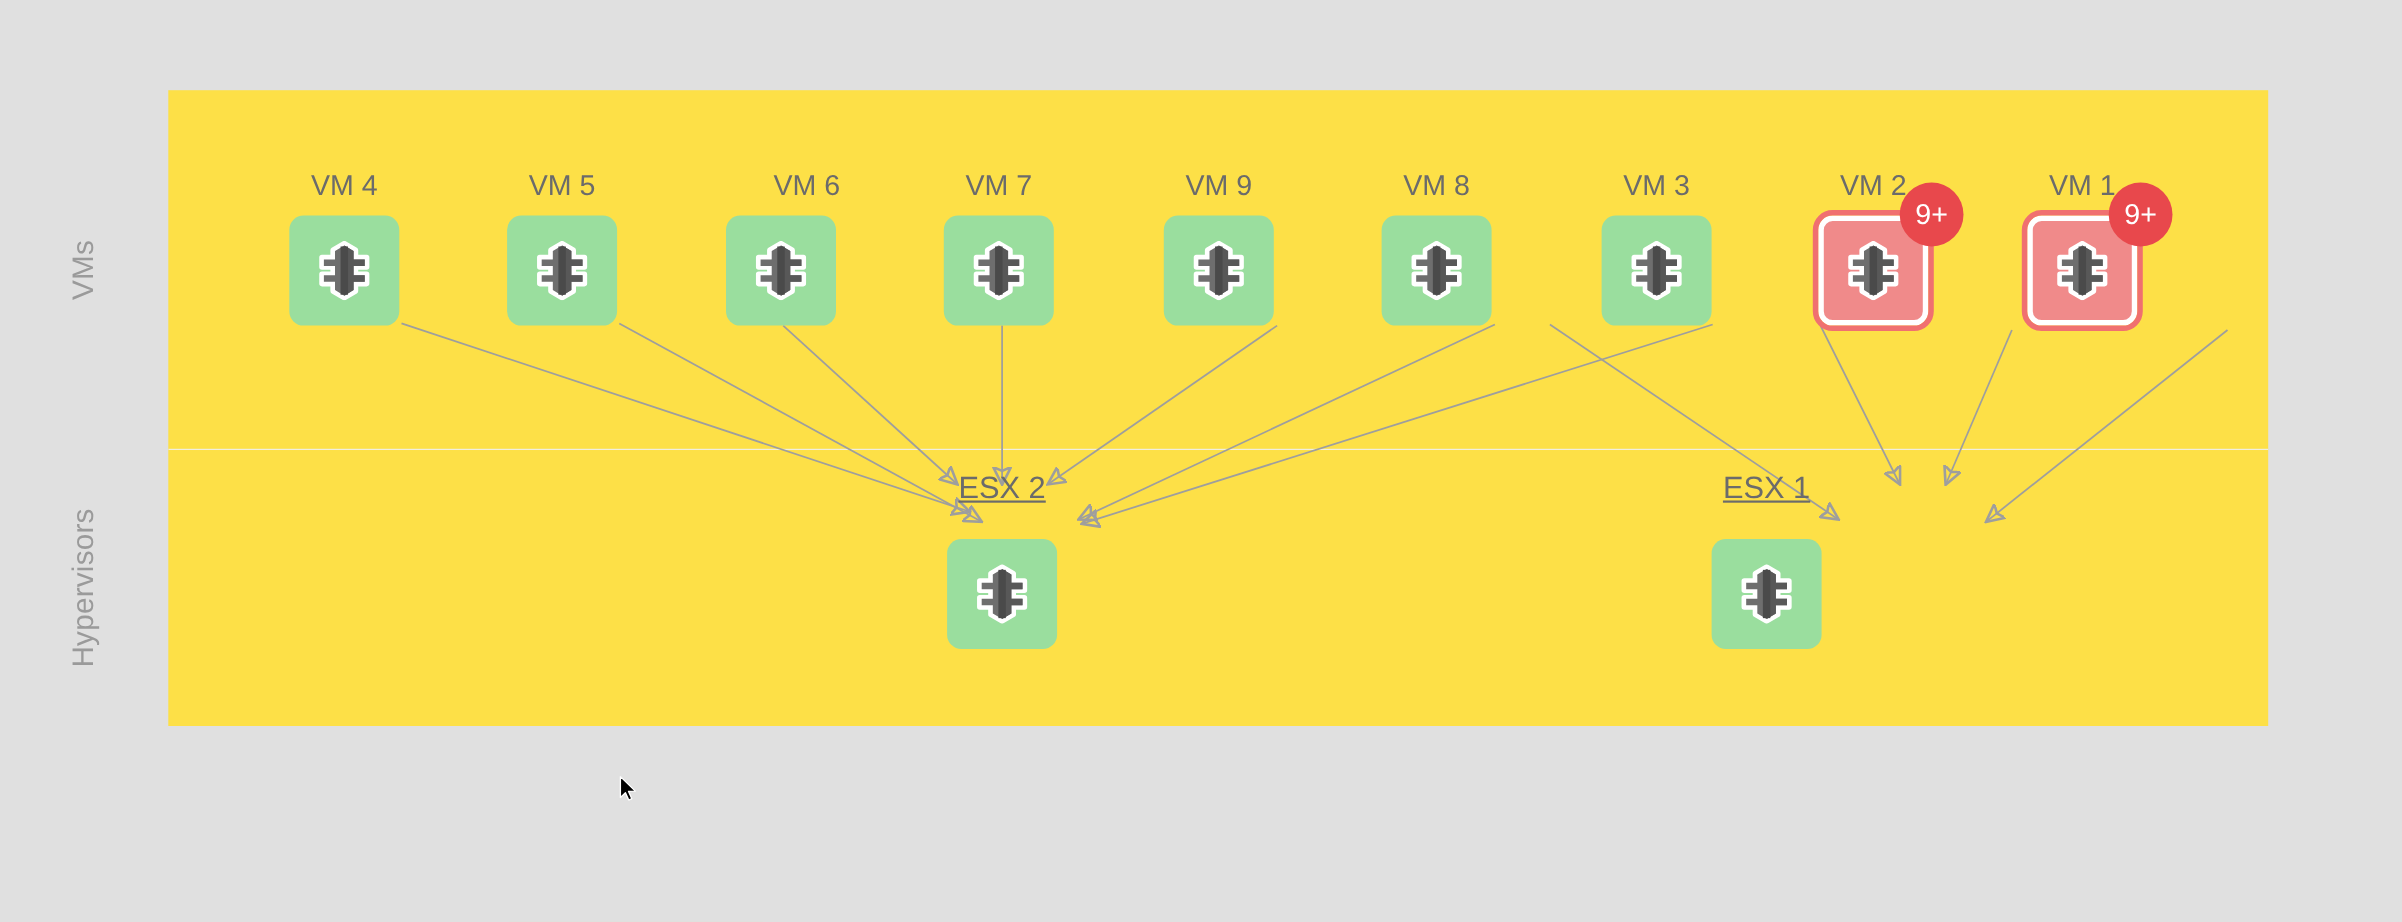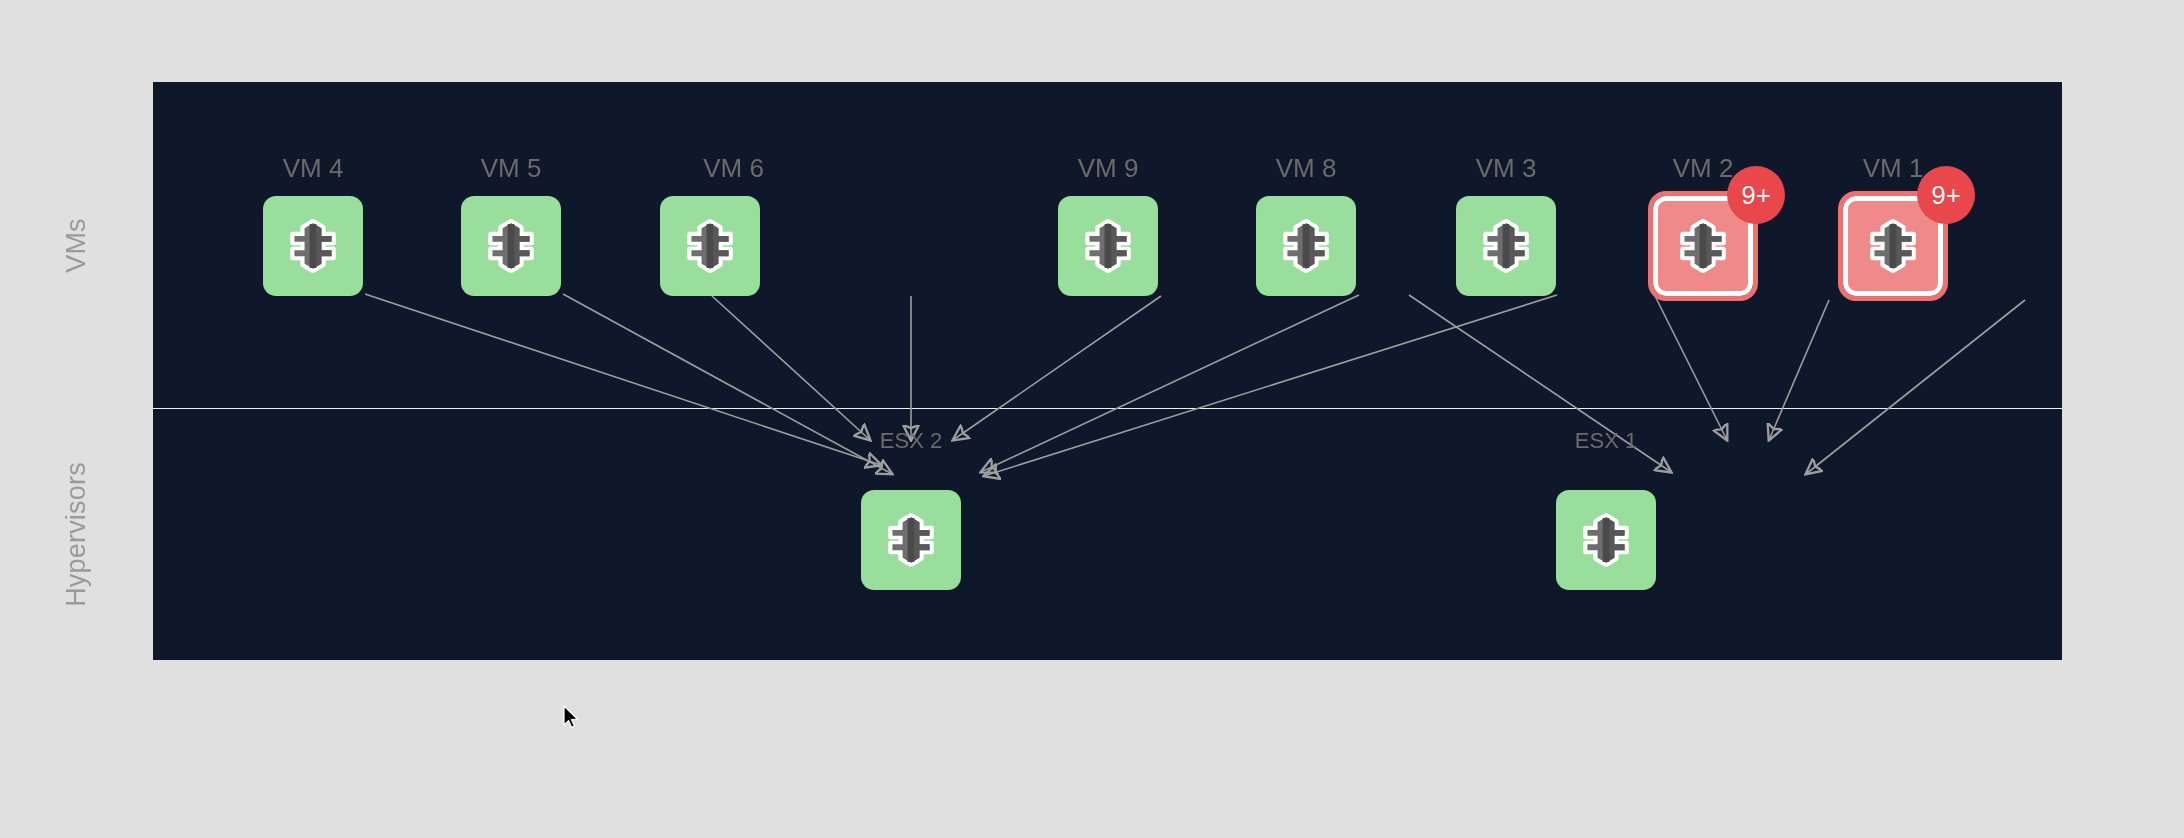--- a/index.html
+++ b/index.html
@@ -50,21 +50,21 @@
   #lane-vms      { top: 82px;  height: 326px; }
   #lane-hyper    { top: 408px; height: 252px; }
 
   
   .canvas {
     position: absolute;
     left: 153px;
     top: 82px;
     width: 1909px;
     height: 578px;
-    background: #0f172a;
+    background: #fde047;
     overflow: hidden;
   }
   .lane-divider {
     position: absolute;
     left: 0;
     top: 326px;
     width: 100%;
     height: 1px;
     background: #f0f0f0;
   }
@@ -122,23 +122,24 @@
     outline-offset: 0px;
   }
 
   
   .hyper-title {
     position: absolute;
     left: 50%;
     transform: translateX(-50%);
     top: -62px;
     color: #6b6b6b;
-    font-size: 22px;
+    font-size: 28px;
     white-space: nowrap;
     z-index: 5;
+    text-decoration: underline;
   }
 
   
   .badge {
     position: absolute;
     right: -32px;
     top: -30px;
     width: 58px;
     height: 58px;
     border-radius: 50%;
@@ -242,20 +243,31 @@
       <div class="node-box green">
         <svg class="srv-icon" width="54" height="54" viewBox="0 0 64 64">
           <path d="M32 3 L44 10 L44 18 L56 18 L56 28 L44 28 L44 36 L56 36 L56 46 L44 46 L44 54 L32 61 L20 54 L20 46 L8 46 L8 36 L20 36 L20 28 L8 28 L8 18 L20 18 L20 10 Z" fill="none" stroke="#ffffff" stroke-width="6" stroke-linejoin="round"></path>
           <path d="M32 5 L42 11 L42 20 L54 20 L54 27 L42 27 L42 37 L54 37 L54 44 L42 44 L42 53 L32 59 L22 53 L22 44 L10 44 L10 37 L22 37 L22 27 L10 27 L10 20 L22 20 L22 11 Z" fill="#6e6e6e"></path>
           <path d="M32 5 L42 11 L42 20 L54 20 L54 27 L42 27 L42 37 L54 37 L54 44 L42 44 L42 53 L32 59 Z" fill="#585858"></path>
           <rect x="28" y="6" width="8" height="52" fill="#4a4a4a"></rect>
         </svg>
       </div>
     </div>
 
+    <div class="node" style="left:705px; top:114px;">
+      <div class="node-title">VM 7</div>
+      <div class="node-box green">
+        <svg class="srv-icon" width="54" height="54" viewBox="0 0 64 64">
+          <path d="M32 3 L44 10 L44 18 L56 18 L56 28 L44 28 L44 36 L56 36 L56 46 L44 46 L44 54 L32 61 L20 54 L20 46 L8 46 L8 36 L20 36 L20 28 L8 28 L8 18 L20 18 L20 10 Z" fill="none" stroke="#ffffff" stroke-width="6" stroke-linejoin="round"></path>
+          <path d="M32 5 L42 11 L42 20 L54 20 L54 27 L42 27 L42 37 L54 37 L54 44 L42 44 L42 53 L32 59 L22 53 L22 44 L10 44 L10 37 L22 37 L22 27 L10 27 L10 20 L22 20 L22 11 Z" fill="#6e6e6e"></path>
+          <path d="M32 5 L42 11 L42 20 L54 20 L54 27 L42 27 L42 37 L54 37 L54 44 L42 44 L42 53 L32 59 Z" fill="#585858"></path>
+          <rect x="28" y="6" width="8" height="52" fill="#4a4a4a"></rect>
+        </svg>
+      </div>
+    </div>
 
     <div class="node" style="left:905px; top:114px;text-align:right;">
       <div class="node-title">VM 9</div>
       <div class="node-box green">
         <svg class="srv-icon" width="54" height="54" viewBox="0 0 64 64">
           <path d="M32 3 L44 10 L44 18 L56 18 L56 28 L44 28 L44 36 L56 36 L56 46 L44 46 L44 54 L32 61 L20 54 L20 46 L8 46 L8 36 L20 36 L20 28 L8 28 L8 18 L20 18 L20 10 Z" fill="none" stroke="#ffffff" stroke-width="6" stroke-linejoin="round"></path>
           <path d="M32 5 L42 11 L42 20 L54 20 L54 27 L42 27 L42 37 L54 37 L54 44 L42 44 L42 53 L32 59 L22 53 L22 44 L10 44 L10 37 L22 37 L22 27 L10 27 L10 20 L22 20 L22 11 Z" fill="#6e6e6e"></path>
           <path d="M32 5 L42 11 L42 20 L54 20 L54 27 L42 27 L42 37 L54 37 L54 44 L42 44 L42 53 L32 59 Z" fill="#585858"></path>
           <rect x="28" y="6" width="8" height="52" fill="#4a4a4a"></rect>
         </svg>

